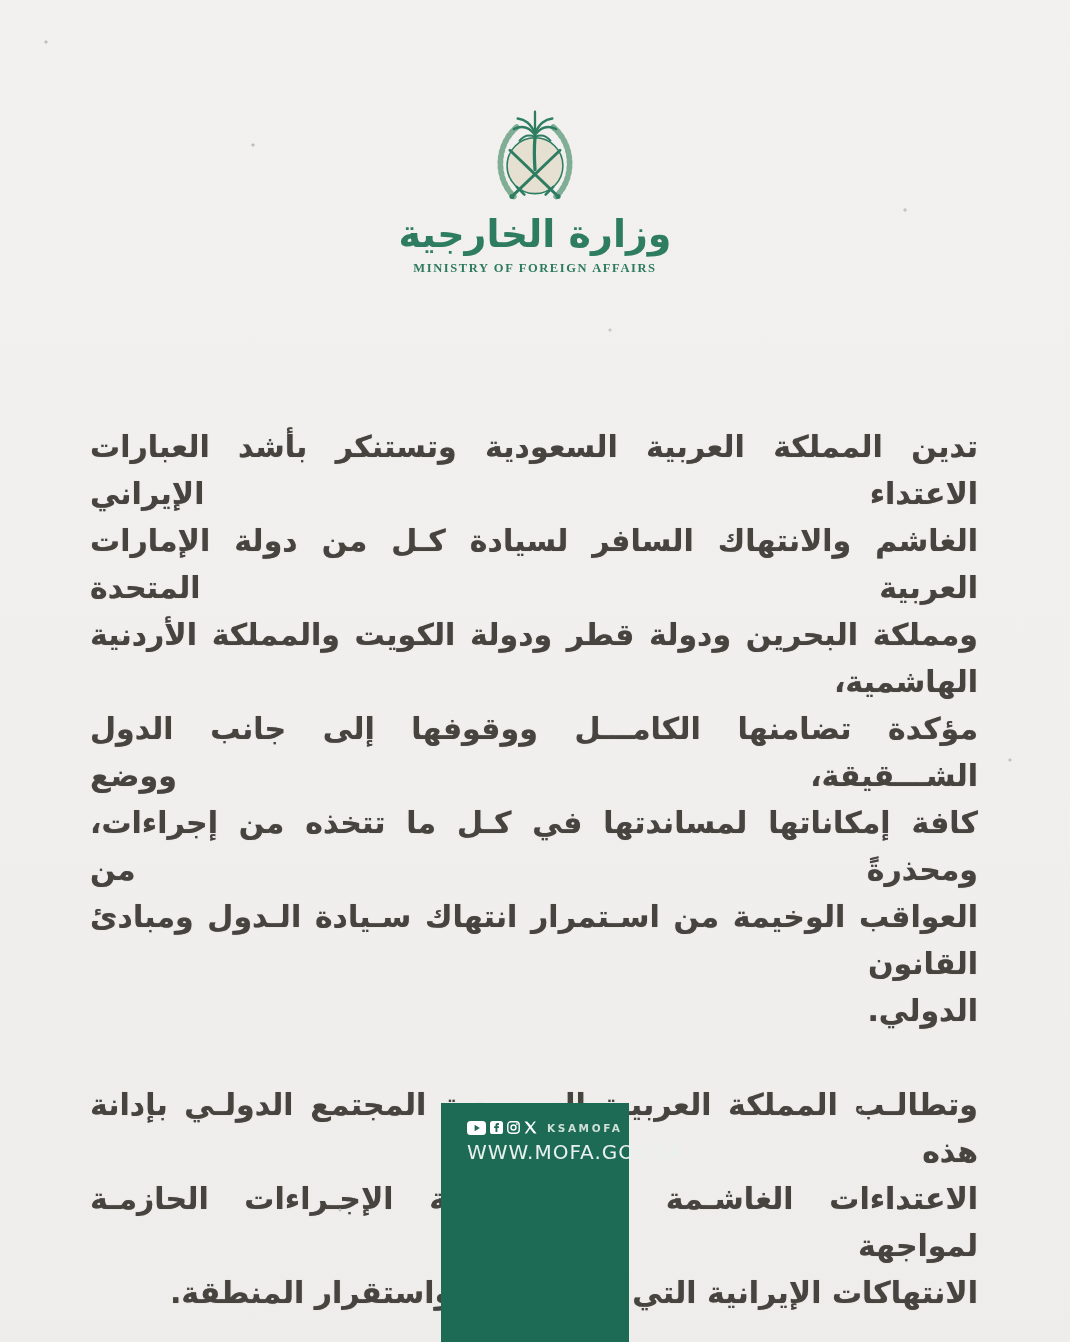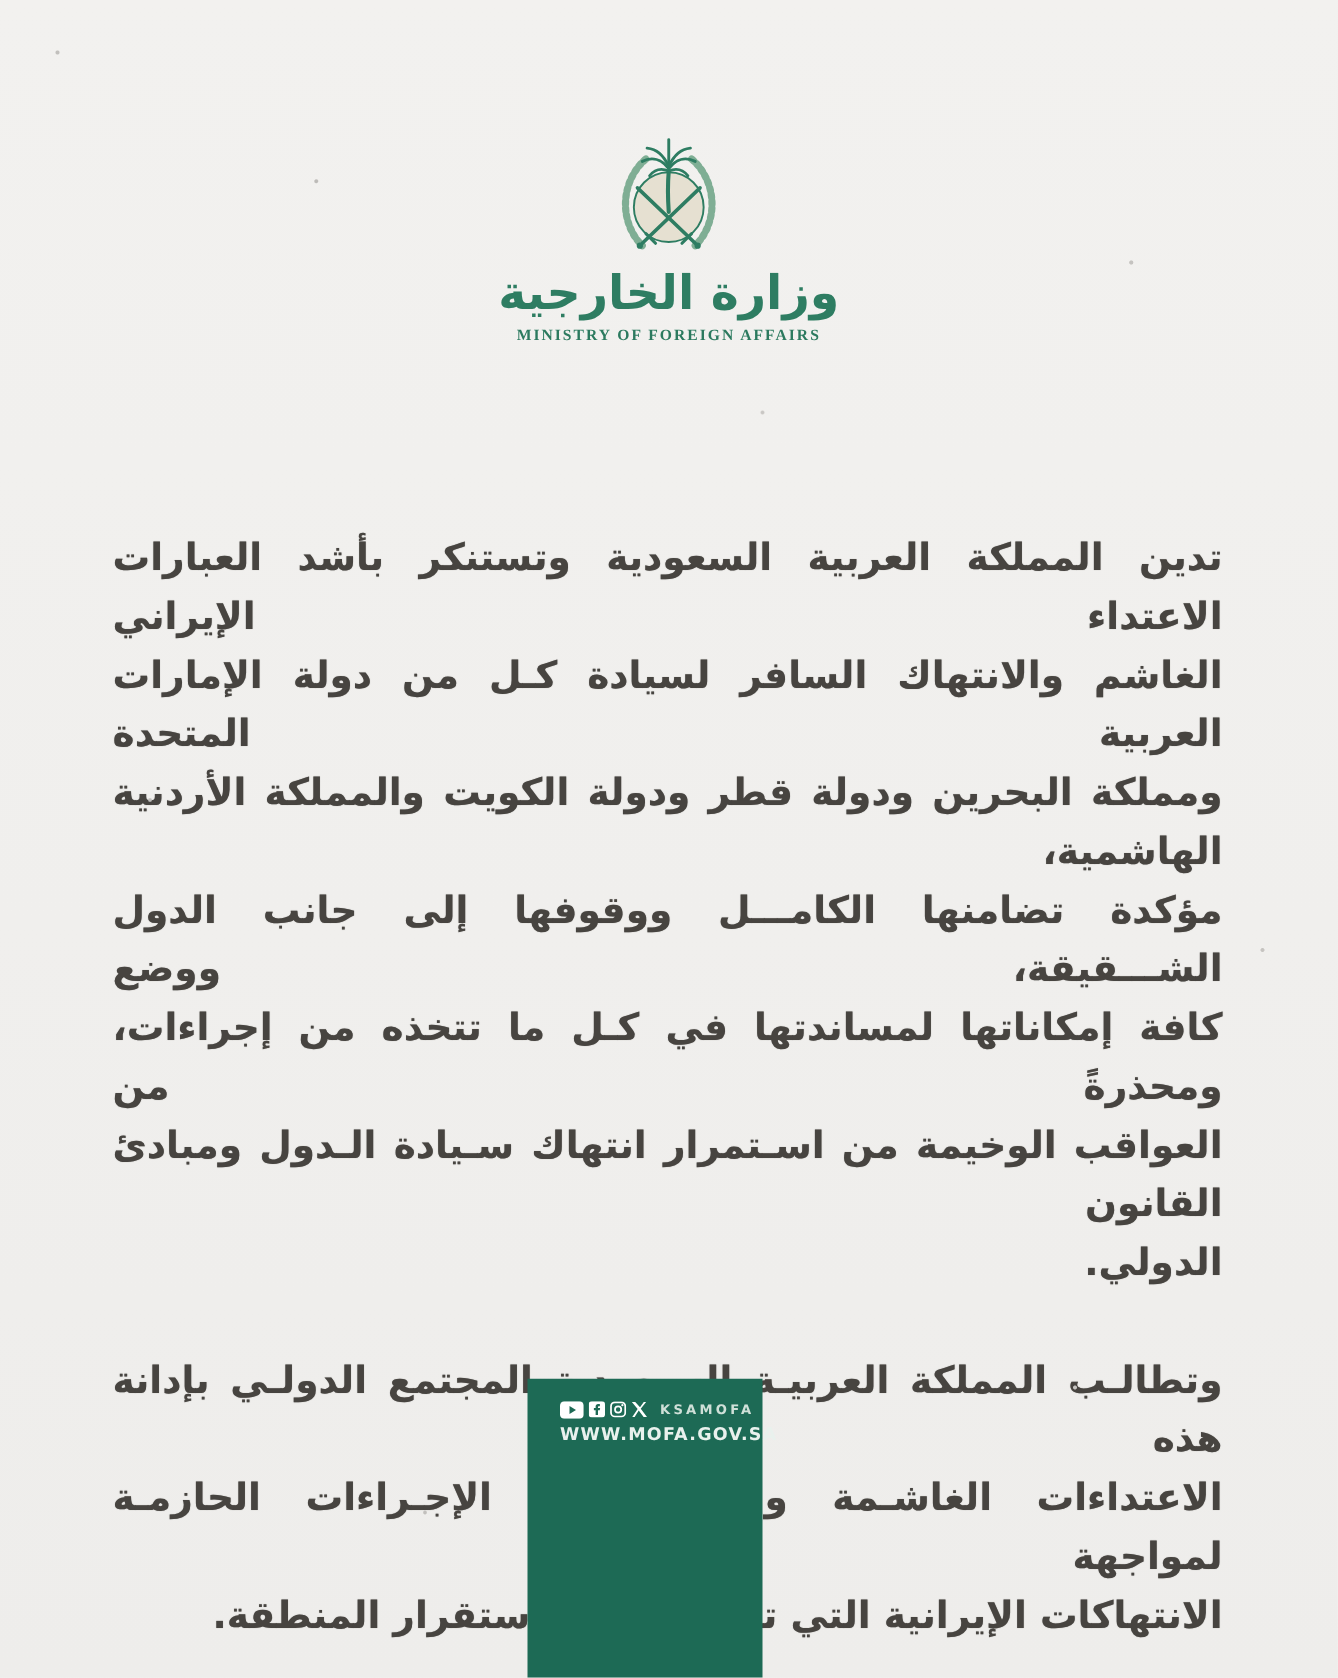--- a/index.html
+++ b/index.html
@@ -62,40 +62,40 @@
     text-align: justify;
     text-align-last: justify;
     white-space: normal;
   }
   .para .line:last-child { text-align-last: right; }
   .para.p2 { margin-top: 47px; }
 
   
   .box {
     position: absolute;
-    left: 422px; top: 1103px;
+    left: 441px; top: 1103px;
     width: 188px; height: 239px;
     background: #1d6a55;
     box-sizing: border-box;
     padding: 17px 0 0 26px;
   }
   .social-row { display: flex; align-items: center; gap: 4px; height: 15px; }
   .social-row svg { display: block; }
   .handle {
     margin-left: 6px;
     color: #cfe0d8;
     font-size: 10.5px;
     font-weight: bold;
     letter-spacing: 2.6px;
   }
   .site {
     margin-top: 5px;
     color: #e9f1ed;
-    font-size: 14px;
-    font-weight: bold;
+    font-size: 20px;
+    font-weight: normal;
     letter-spacing: 1px;
   }
 </style>
 </head>
 <body>
 
 <div class="page">
 
   <header class="hdr">
     <svg class="emblem" width="104" height="104" viewBox="0 0 104 108" aria-hidden="true">

